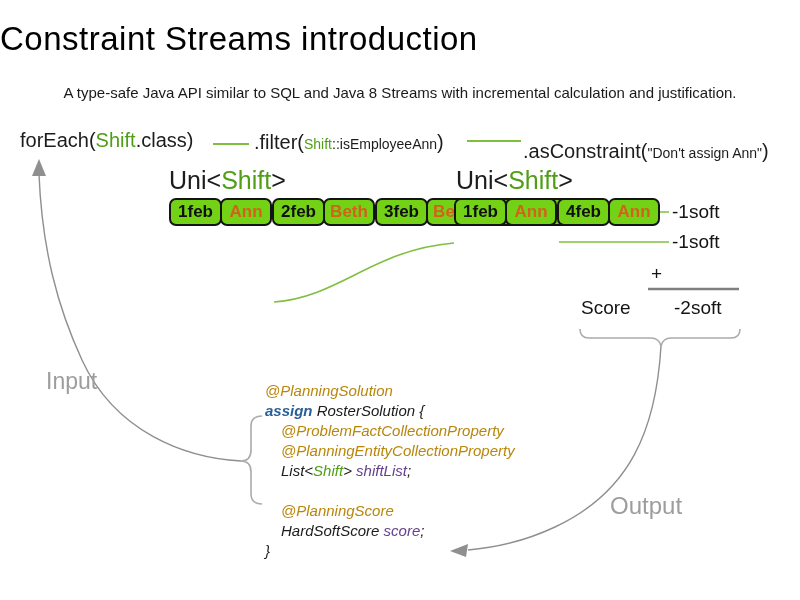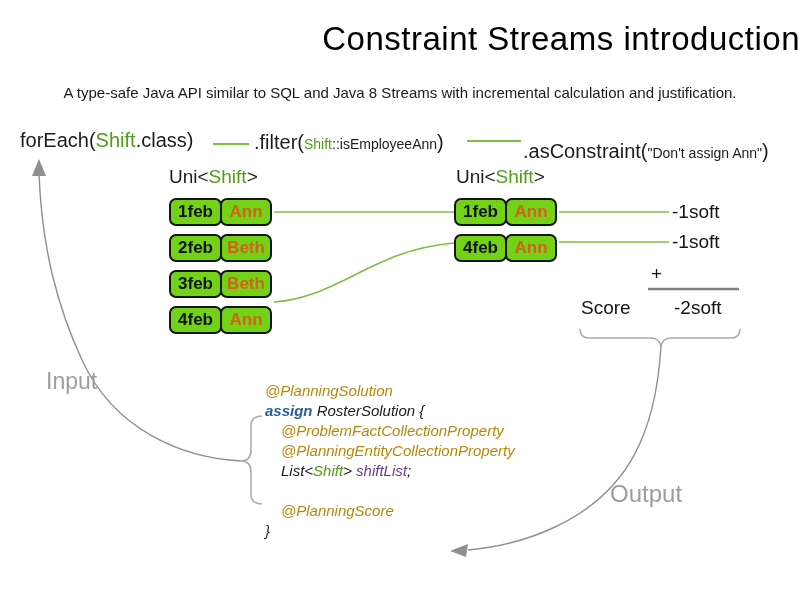--- a/index.html
+++ b/index.html
@@ -1,33 +1,33 @@
 <!DOCTYPE html>
 <html style="--box_green: #73d216; --accent_green: #4f9e16; --connector_green: #7fbf3f; --orange: #d4611c; --gold: #b8860b; --blue: #2a6099; --purple: #66408f; --gray: #9d9d9d; --arrow_gray: #8f8f8f; --brace_gray: #ababab; --line_gray: #7f7f7f;"><head>
 <meta charset="utf-8">
 <style>
   html,body{margin:0;padding:0;background:#fff;}
   .stage{position:relative;width:800px;height:600px;background:#fff;overflow:hidden;
          font-family:"Liberation Sans",sans-serif;color:#1c1c1c;}
   svg.connectors{position:absolute;left:0;top:0;width:800px;height:600px;pointer-events:none;}
 
-  .title{position:absolute;left:0;top:20px;width:800px;text-align:right;
+  .title{position:absolute;left:0;top:20px;width:800px;text-align:left;
          font-size:33px;font-weight:400;color:#000;letter-spacing:.5px;}
   .subtitle{position:absolute;left:0;top:64px;width:800px;text-align:center;
          font-size:15px;color:#1a1a1a;margin-top:20px;}
 
   .stream-text{position:absolute;font-size:20px;white-space:nowrap;}
   .seg-d{color:#1c1c1c;}
   .seg-g{color:var(--accent_green,#4f9e16);}
   .seg-sd{color:#1c1c1c;font-size:14px;}
   .seg-sg{color:var(--accent_green,#4f9e16);font-size:14px;}
 
-  .uni-label{position:absolute;font-size:19px;white-space:nowrap;}
+  .uni-label{position:absolute;font-size:25px;white-space:nowrap;}
 
-  .shift-table{position:absolute;display:flex;flex-direction:column;gap:8px;}
+  .shift-table{position:absolute;display:flex;flex-direction:row;gap:0;}
   .trow{display:flex;}
   .cell{box-sizing:border-box;height:28px;border:2px solid #141414;border-radius:7px;
         background:var(--box_green,#73d216);display:flex;align-items:center;justify-content:center;
         font-size:17px;font-weight:bold;}
   .cell.date{width:53px;color:#101010;}
   .cell.name{width:52px;margin-left:-2px;color:var(--orange,#d4611c);}
 
   .result{position:absolute;font-size:19px;color:#141414;white-space:nowrap;}
   .flow-label{position:absolute;color:var(--gray,#9d9d9d);white-space:nowrap;}
 
@@ -107,26 +107,27 @@
       </div>
     </div>
 
   <div class="result" style="left:672px;top:201px;">-1soft</div>
   <div class="result" style="left:672px;top:231px;">-1soft</div>
   <div class="result" style="left:651px;top:263px;">+</div>
   <div class="result" style="left:581px;top:297px;">Score</div>
   <div class="result" style="left:674px;top:297px;">-2soft</div>
 
   <div class="flow-label" style="left:46px;top:368px;font-size:23px;text-align:center;">Input</div>
-  <div class="flow-label" style="left:610px;top:480px;font-size:24px;">Output</div>
+  <div class="flow-label" style="left:610px;top:492px;font-size:24px;">Output</div>
 
   <div class="code">
       <div class="code-line"><span class="seg-gold">@PlanningSolution</span></div>
       <div class="code-line"><span class="seg-blue">assign</span><span class="seg-plain"> RosterSolution {</span></div>
       <div class="code-line ind"><span class="seg-gold">@ProblemFactCollectionProperty</span></div>
       <div class="code-line ind"><span class="seg-gold">@PlanningEntityCollectionProperty</span></div>
       <div class="code-line ind"><span class="seg-plain">List&lt;</span><span class="seg-green">Shift</span><span class="seg-plain">&gt; </span><span class="seg-purple">shiftList</span><span class="seg-plain">;</span></div>
       <div class="code-line ind">&nbsp;</div>
       <div class="code-line ind"><span class="seg-gold">@PlanningScore</span></div>
+      <div class="code-line ind"><span class="seg-plain">HardSoftScore </span><span class="seg-purple">score</span><span class="seg-plain">;</span></div>
       <div class="code-line"><span class="seg-plain">}</span></div>
     </div>
 
 </div>
 
 </body></html>

